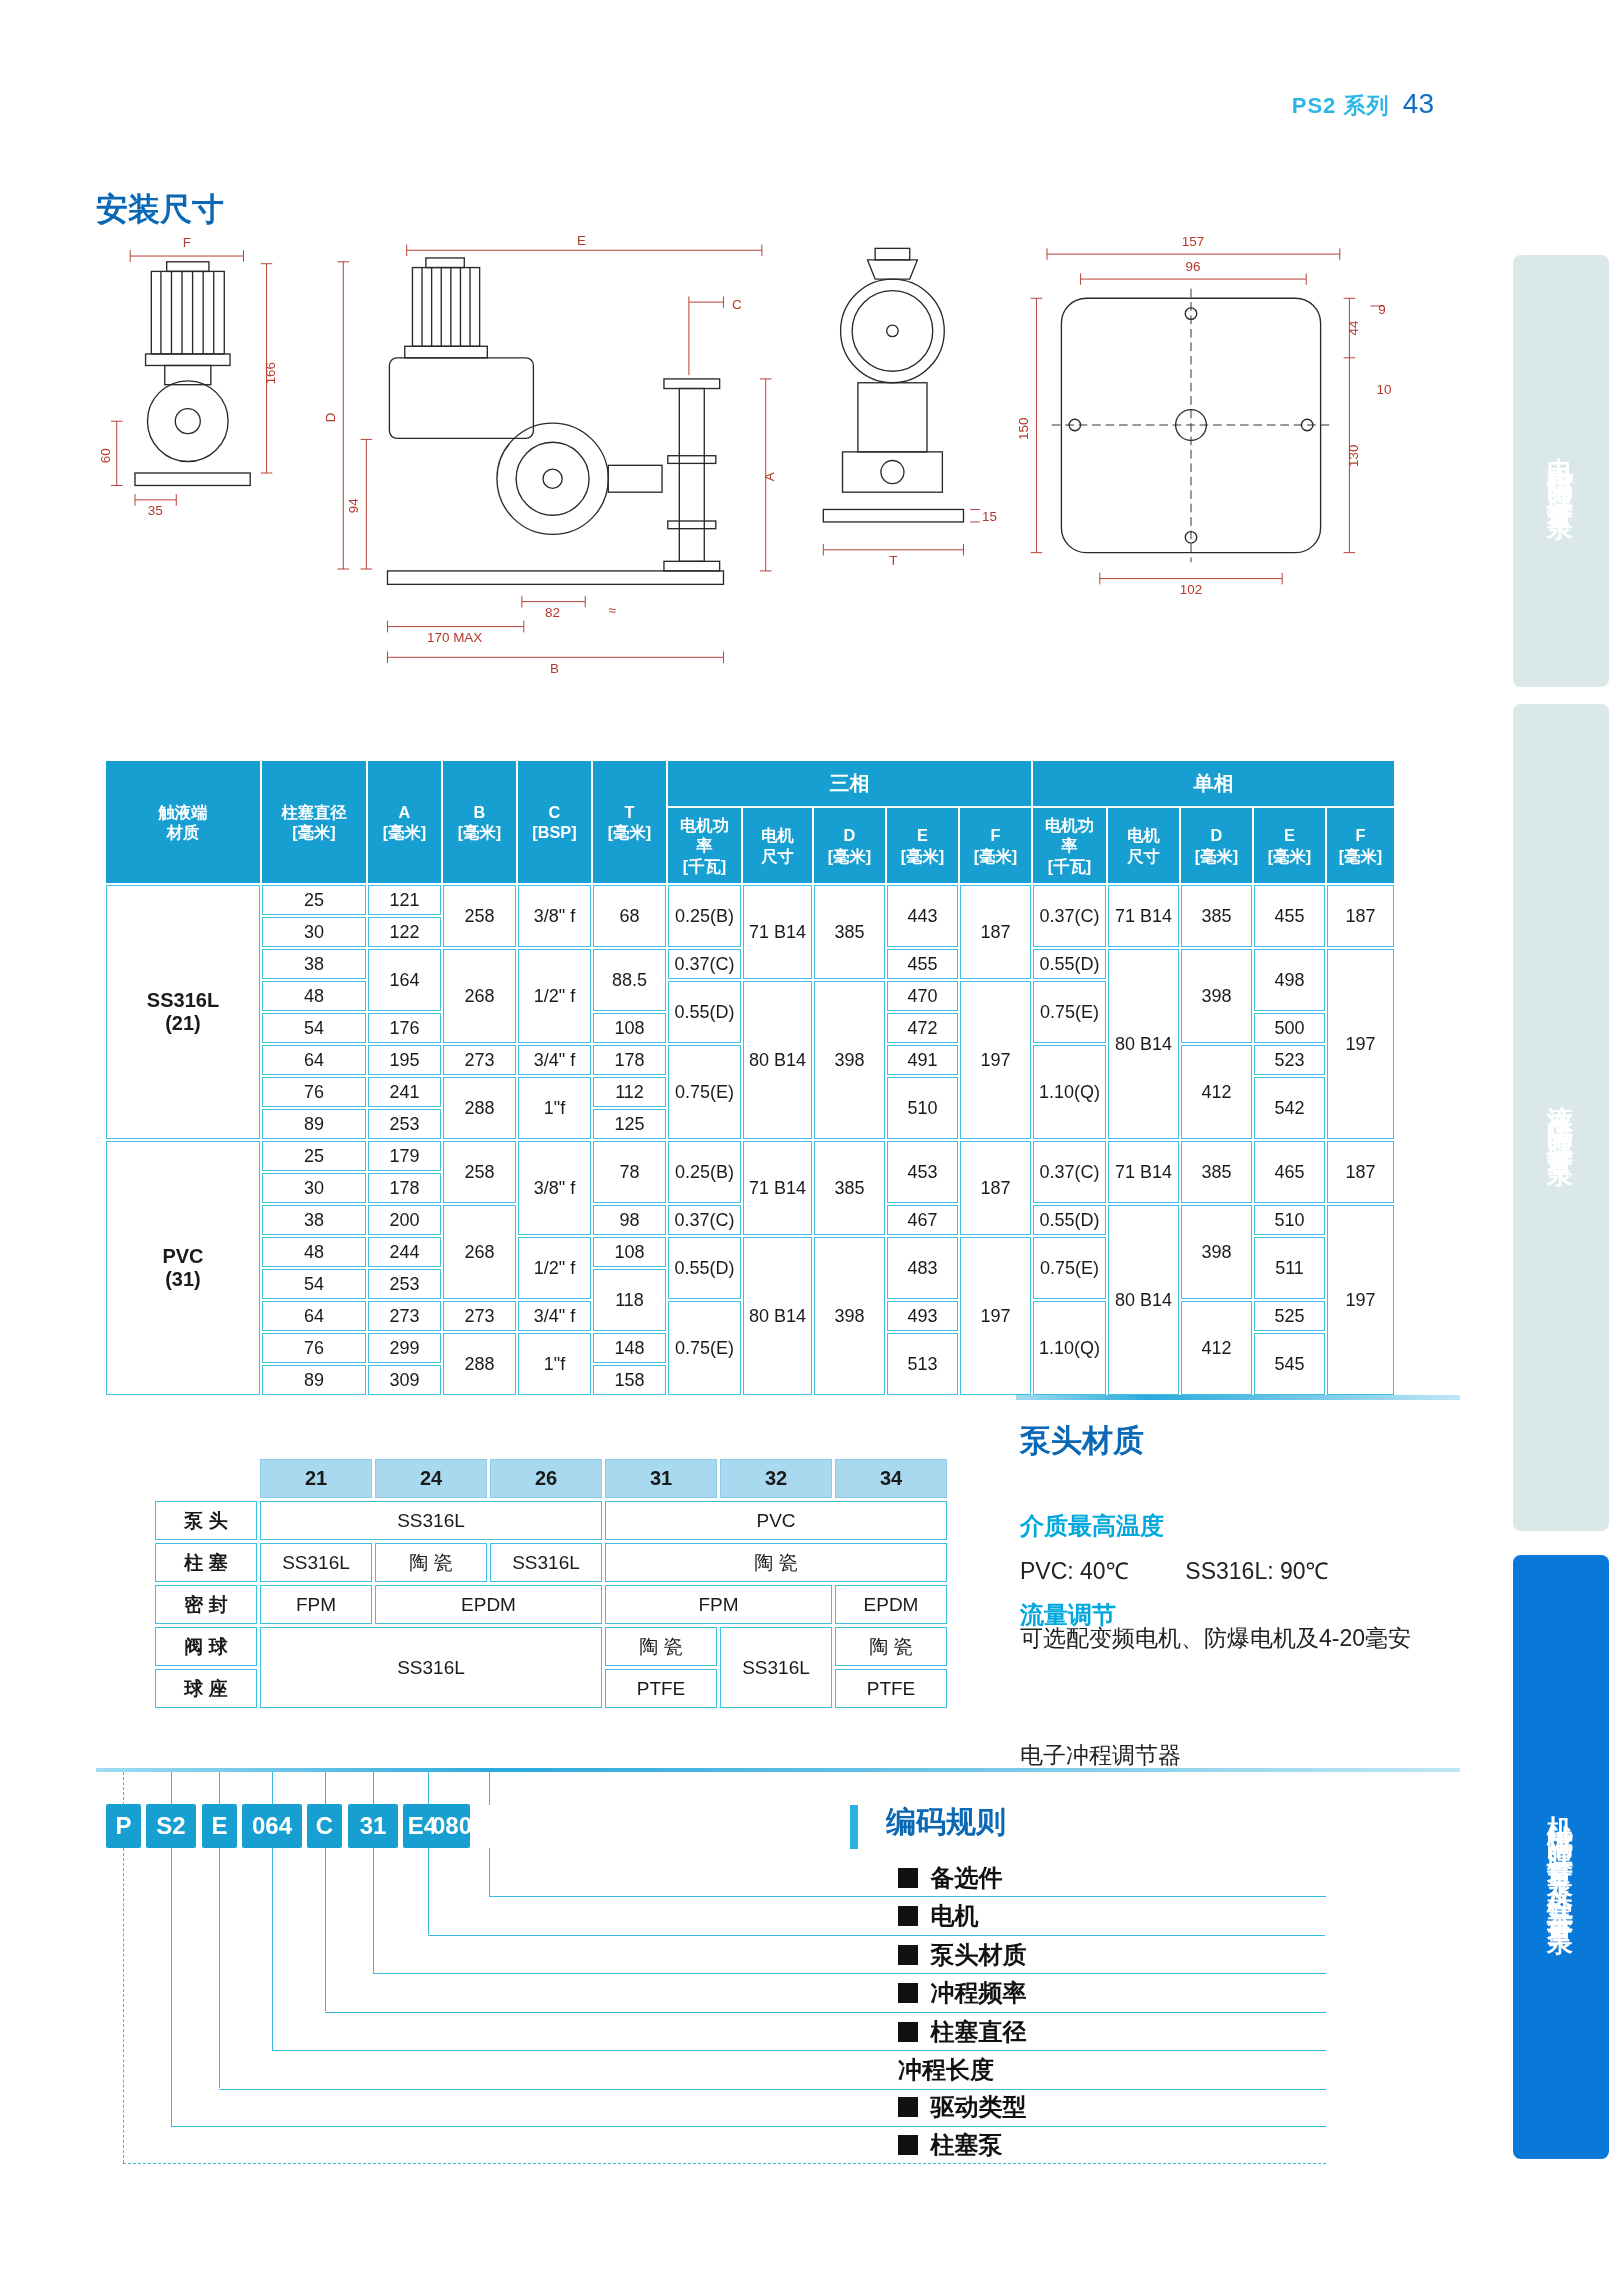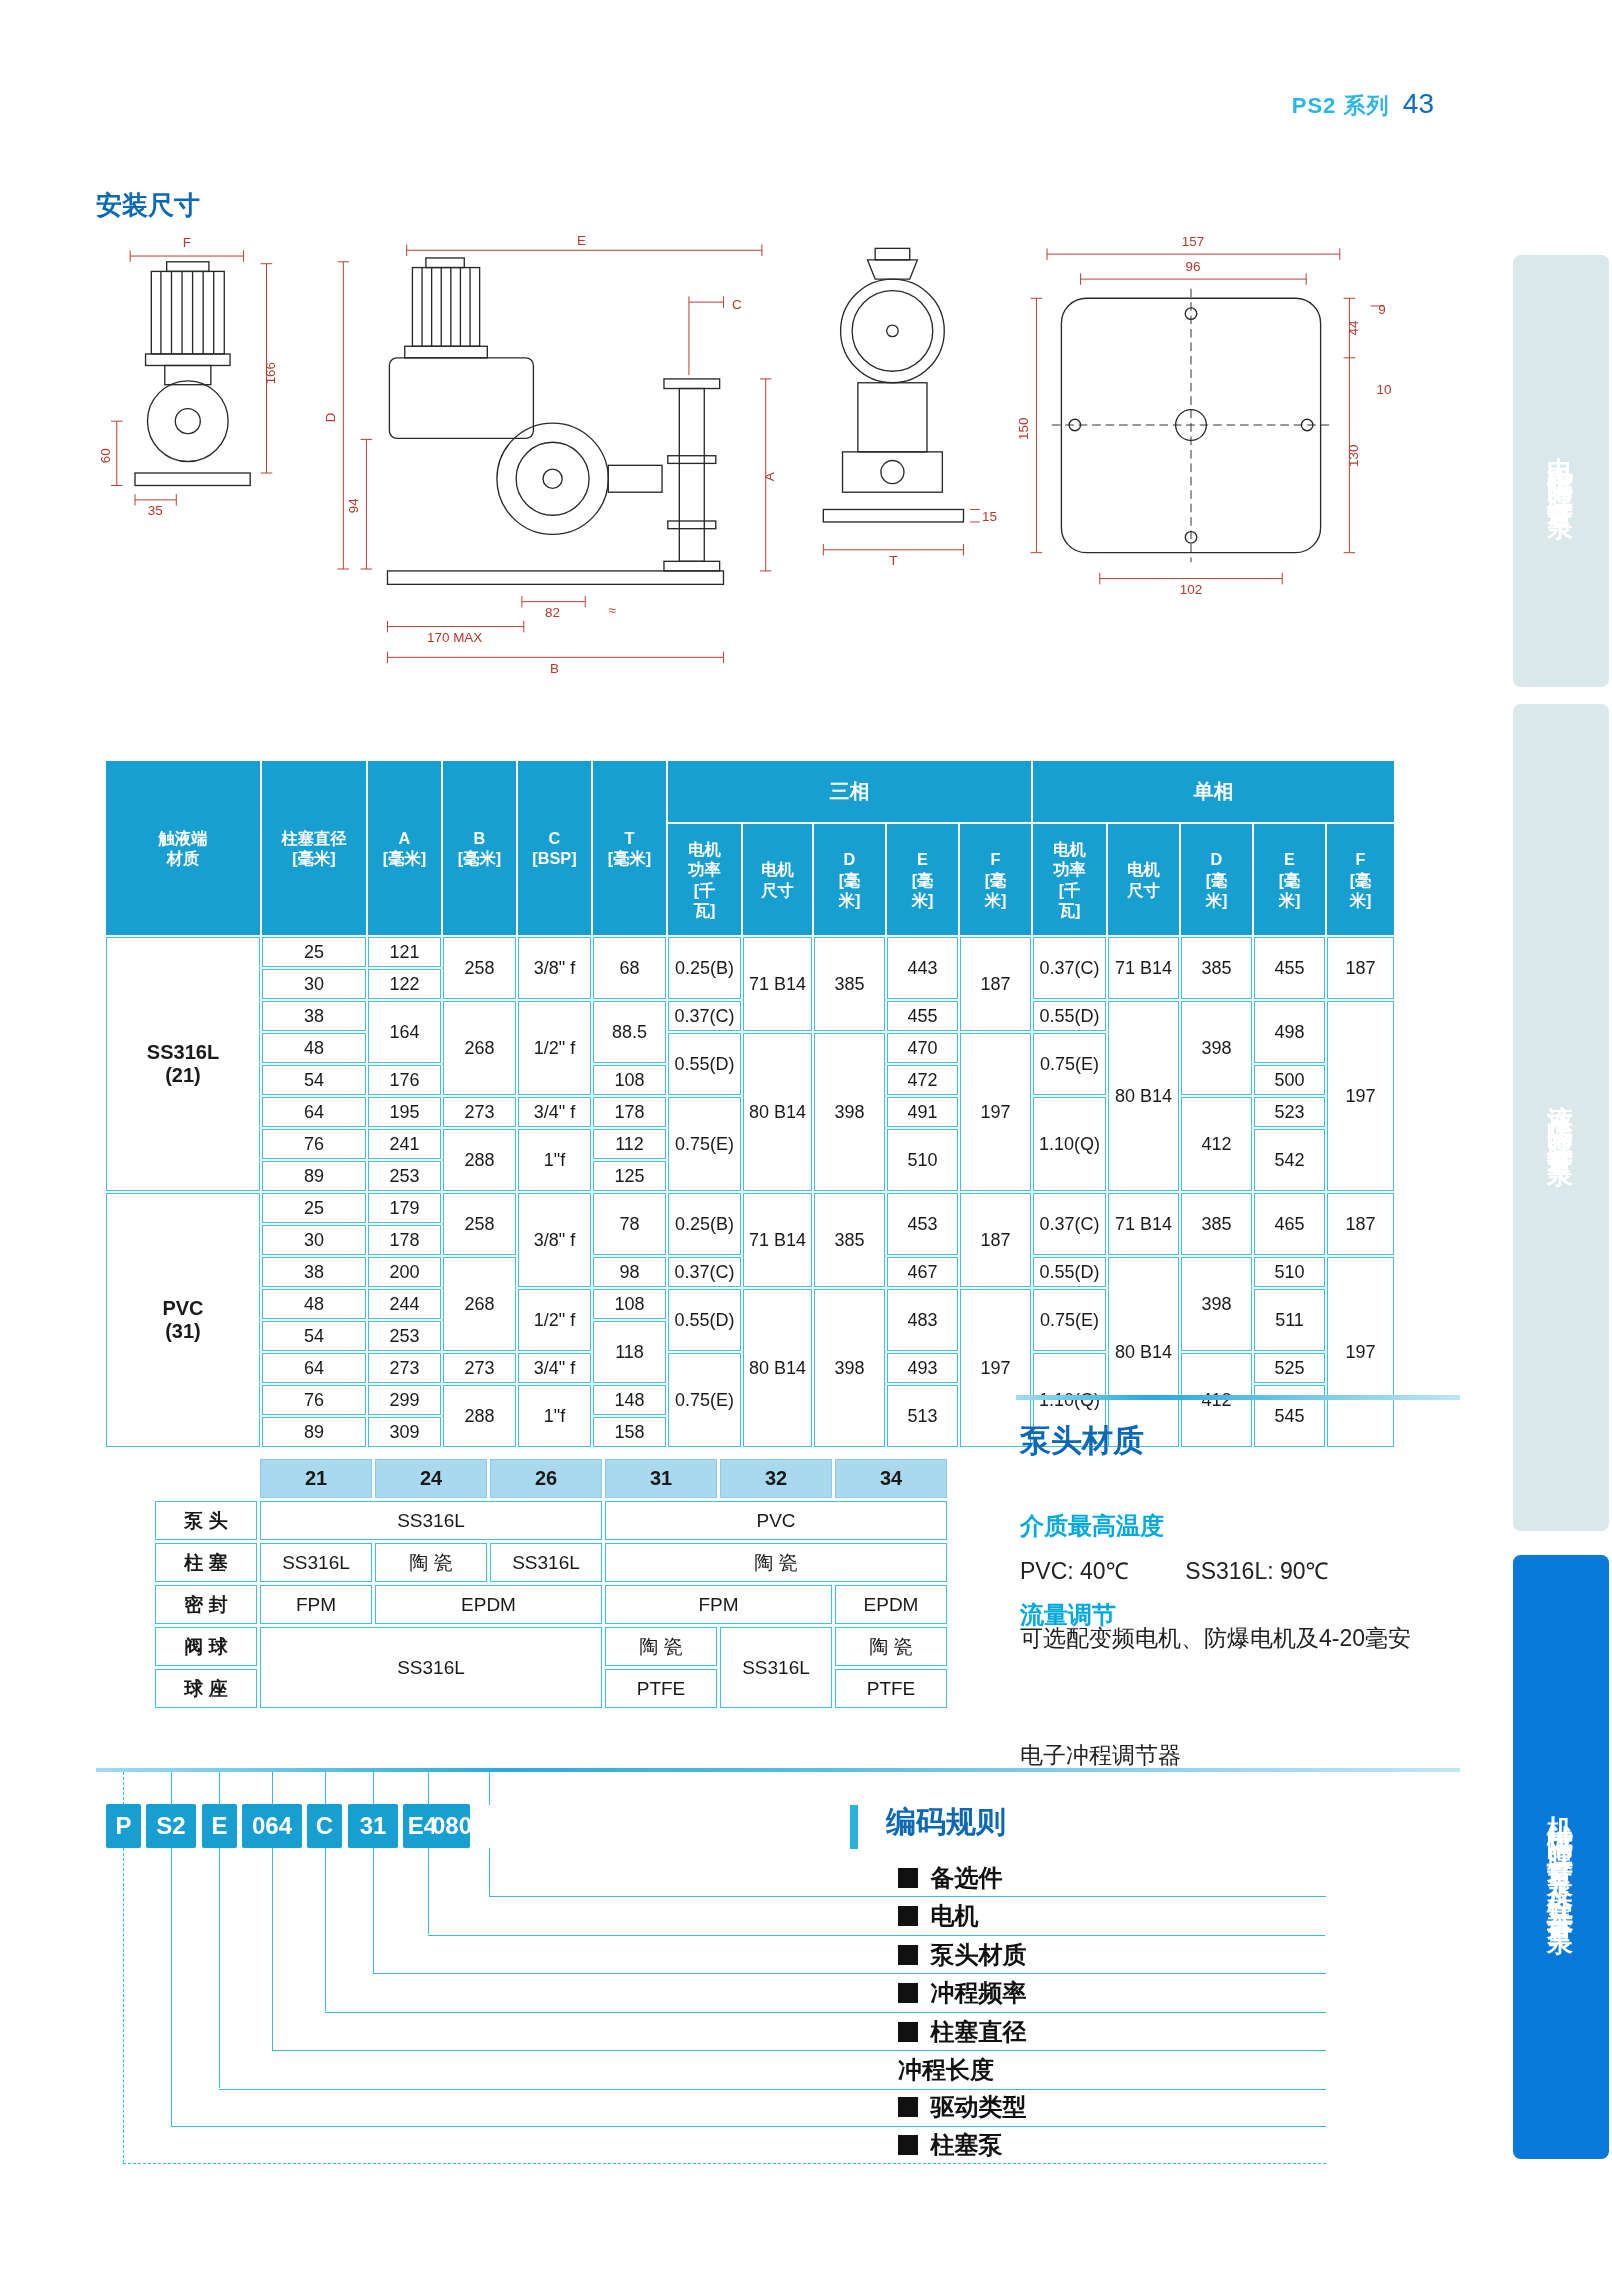--- a/index.html
+++ b/index.html
@@ -18,21 +18,21 @@
   .tab-light{background:#dbe8ea;}
   .tab-blue{background:#0879d8;}
   
   .drawings{position:absolute;left:101px;top:233px;width:1364px;height:480px;}
   .lw rect,.lw path,.lw circle{stroke:#2a2a2a;fill:none;stroke-width:1.4;}
   .lw .dash{stroke-dasharray:9 5;stroke-width:1;}
   .dim path{stroke:#b5392c;fill:none;stroke-width:1;}
   .dim text{fill:#b5392c;stroke:none;font-size:14px;text-anchor:middle;font-family:"Liberation Sans",sans-serif;}
   
   table.dtbl{position:absolute;left:104px;top:759px;border-collapse:separate;border-spacing:2.9px;table-layout:fixed;}
-  .dtbl th{background:#189fd2;color:#fff;font-weight:bold;font-size:16.3px;white-space:pre-line;line-height:1.25;padding:15px;}
+  .dtbl th{background:#189fd2;color:#fff;font-weight:bold;font-size:16.3px;white-space:pre-line;line-height:1.25;padding:7px;}
   .dtbl th.group{font-size:20px;height:31px;}
   .dtbl th.sub{height:61px;}
   .dtbl th.hl{padding:3.8px 1.9px;}
   .dtbl td{border:1px solid #3ec1de;background:#fff;text-align:center;vertical-align:middle;
            font-size:18px;height:26px;white-space:pre-line;line-height:1.15;}
   .dtbl td.mat{font-weight:bold;font-size:20px;}
   
   table.mtbl{position:absolute;left:152px;top:1456px;border-collapse:separate;border-spacing:3.8px;table-layout:fixed;}
   .mtbl td{border:1px solid #3ec1de;background:#fff;text-align:center;vertical-align:middle;font-size:19px;height:35px;}
   .mtbl td.blank{border:none;background:transparent;}
@@ -66,21 +66,21 @@
   <div class="tab tab-light" style="top:255px;height:432px;">
     <span>电磁隔膜计量泵</span>
   </div>
   <div class="tab tab-light" style="top:704px;height:827px;">
     <span>液压隔膜计量泵</span>
   </div>
   <div class="tab tab-blue" style="top:1555px;height:604px;">
     <span>机械隔膜计量泵及柱塞计量泵</span>
   </div>
 
-  <div class="sec-title" style="left:96px;top:188px;font-size:26px;">安装尺寸</div>
+  <div class="sec-title" style="left:96px;top:188px;font-size:32px;">安装尺寸</div>
 
   <svg class="drawings" viewBox="0 0 1420 500">
 
     <g class="lw">
       <rect x="68" y="30" width="44" height="10"></rect>
       <rect x="52" y="40" width="76" height="86"></rect>
       <path d="M62 40v86m11 0v-86m11 0v86m11 0v-86m11 0v86m11 0v-86"></path>
       <rect x="46" y="126" width="88" height="12"></rect>
       <rect x="66" y="138" width="48" height="20"></rect>
       <circle cx="90" cy="196" r="42"></circle>

